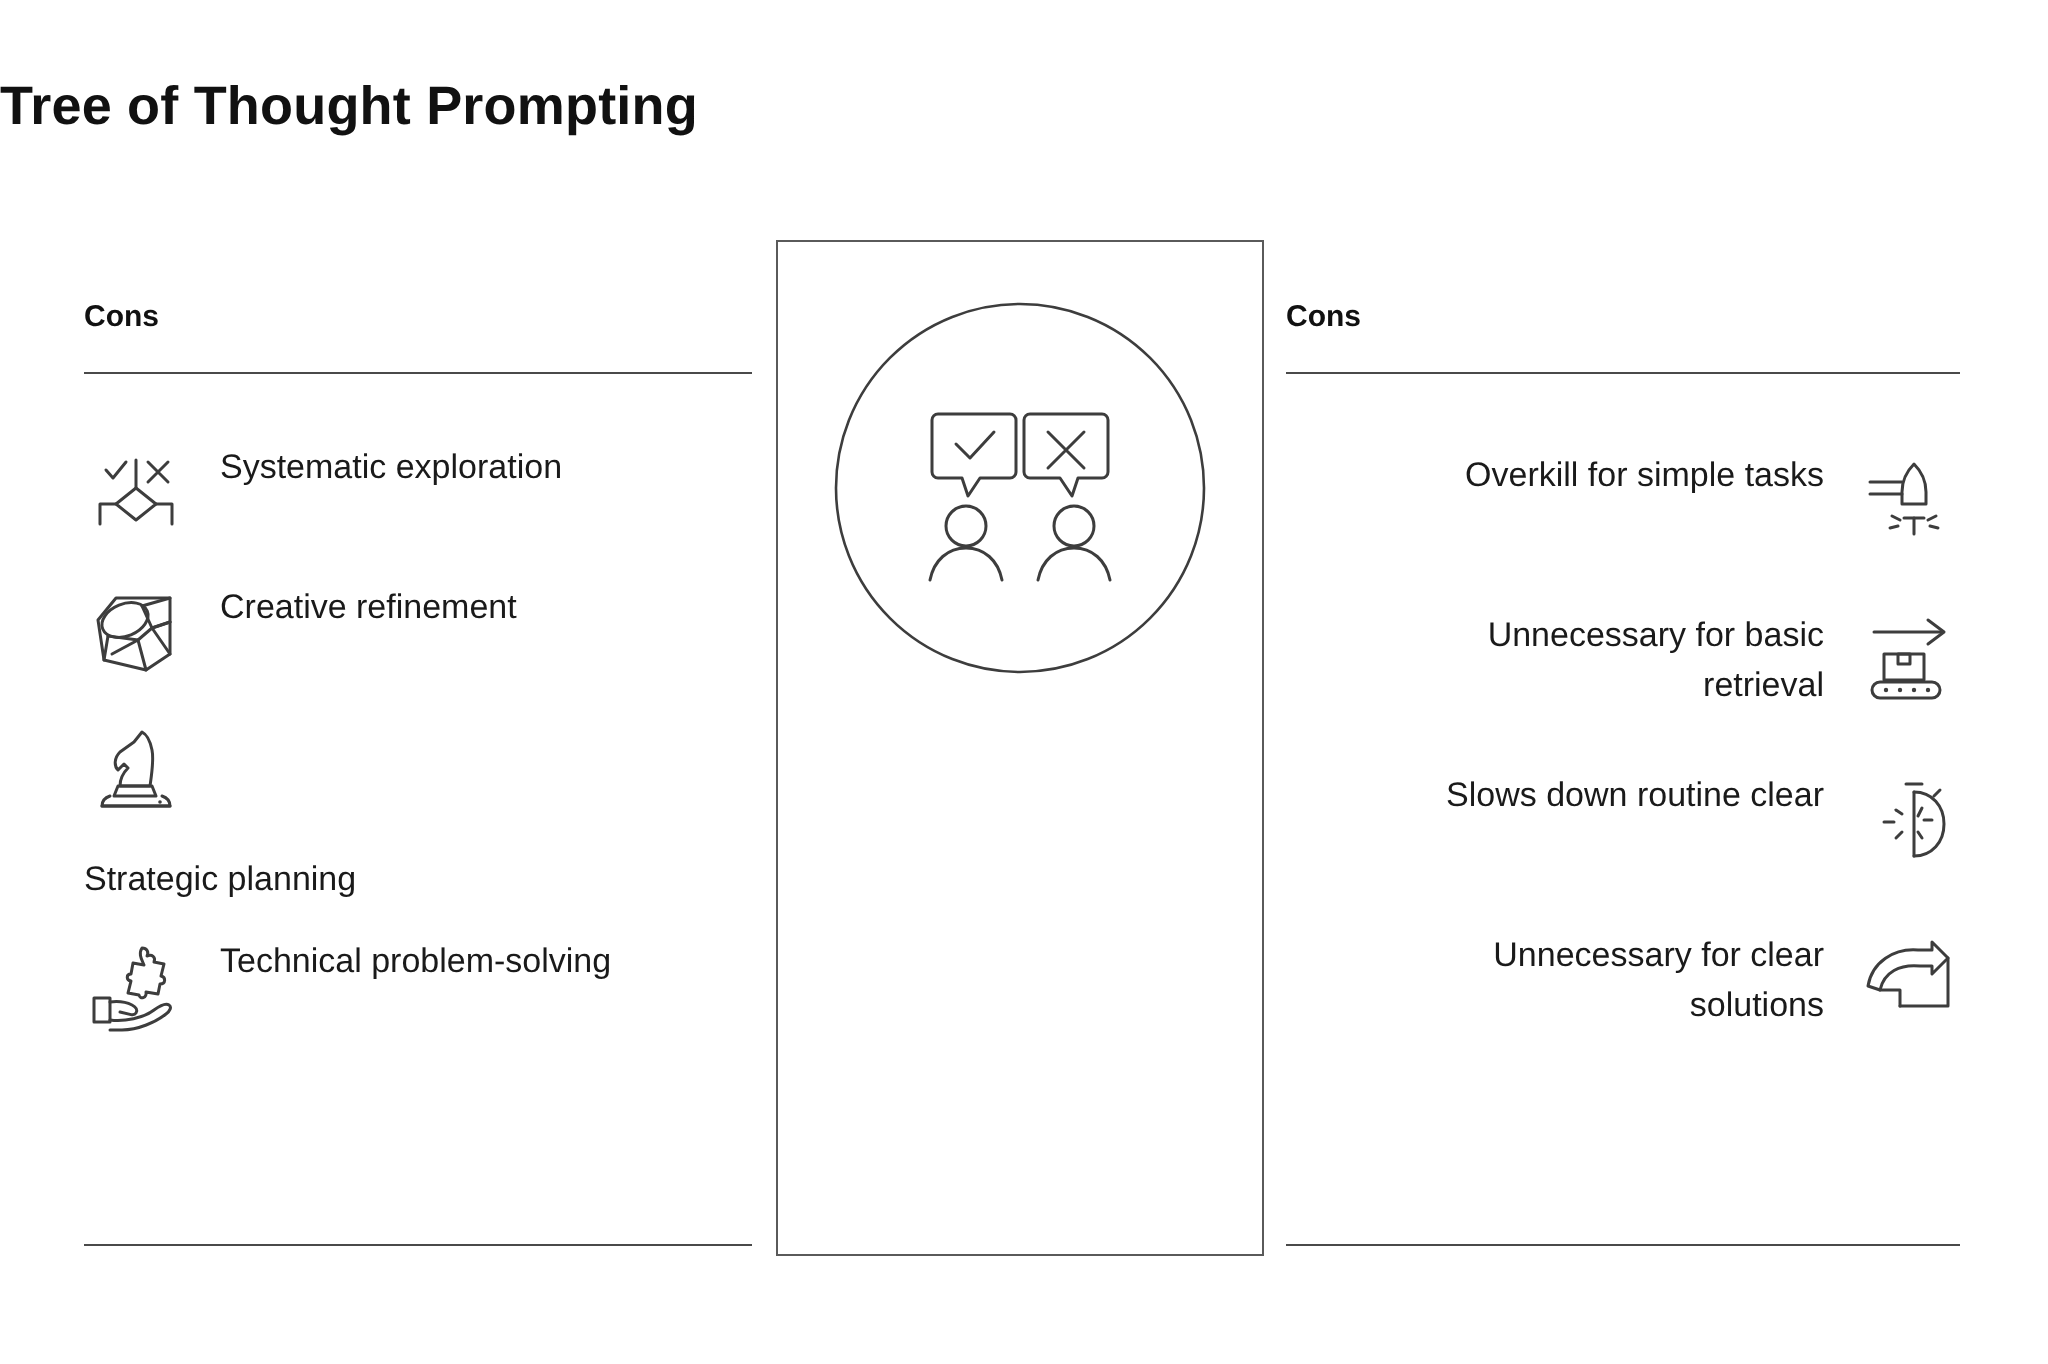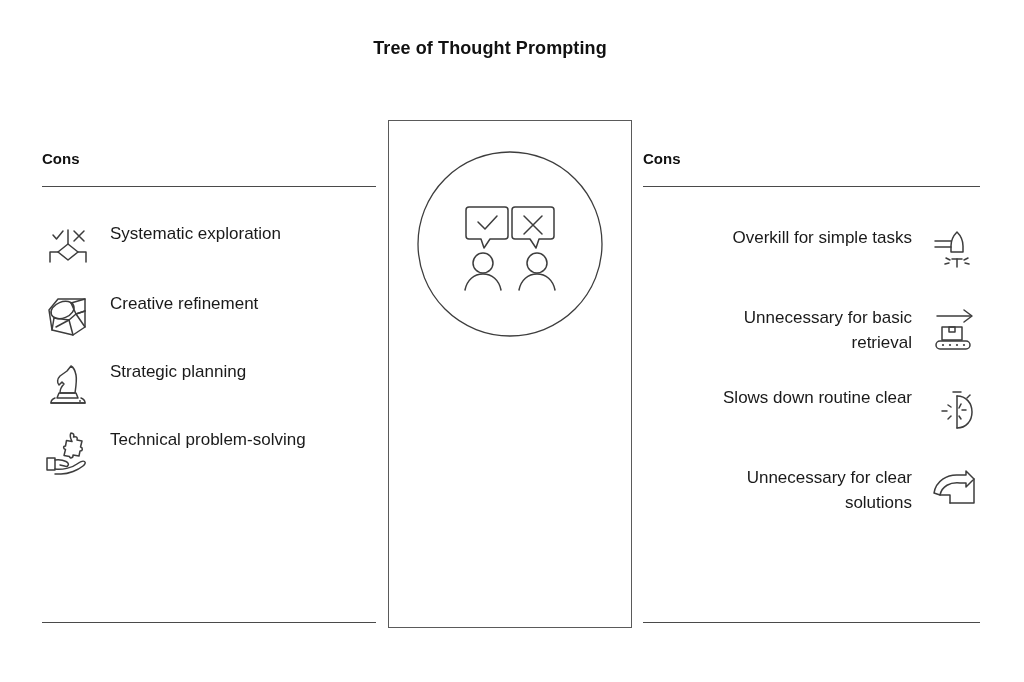--- a/index.html
+++ b/index.html
@@ -16,22 +16,22 @@
     color: #1a1a1a;
     overflow: hidden;
   }
 
   
   .page-title {
     position: absolute;
     top: 38px;
     left: 0;
     width: 980px;
-    text-align: center;
-    font-size: 18px;
+    text-align: left;
+    font-size: 27px;
     font-weight: bold;
     letter-spacing: 0.1px;
     color: #111111;
   }
 
   
   .col {
     position: absolute;
     top: 150px;
   }
@@ -82,21 +82,21 @@
     color: #1a1a1a;
     max-width: 205px;
   }
   .col-cons .item-label {
     text-align: right;
   }
 
   
   .pros-items .item:nth-child(1) { margin-bottom: 18px; }
   .pros-items .item:nth-child(2) { margin-bottom: 16px; }
-  .pros-items .item:nth-child(3) { margin-bottom: 16px; }
+  .pros-items .item:nth-child(3) { margin-bottom: 16px; flex-direction: column; }
 
   .cons-items { margin-top: 38px; }
   .cons-items .item:nth-child(1) { margin-bottom: 28px; }
   .cons-items .item:nth-child(2) { margin-bottom: 28px; }
   .cons-items .item:nth-child(3) { margin-bottom: 28px; }
 
   
   .bottom-rule {
     position: absolute;
     top: 622px;

